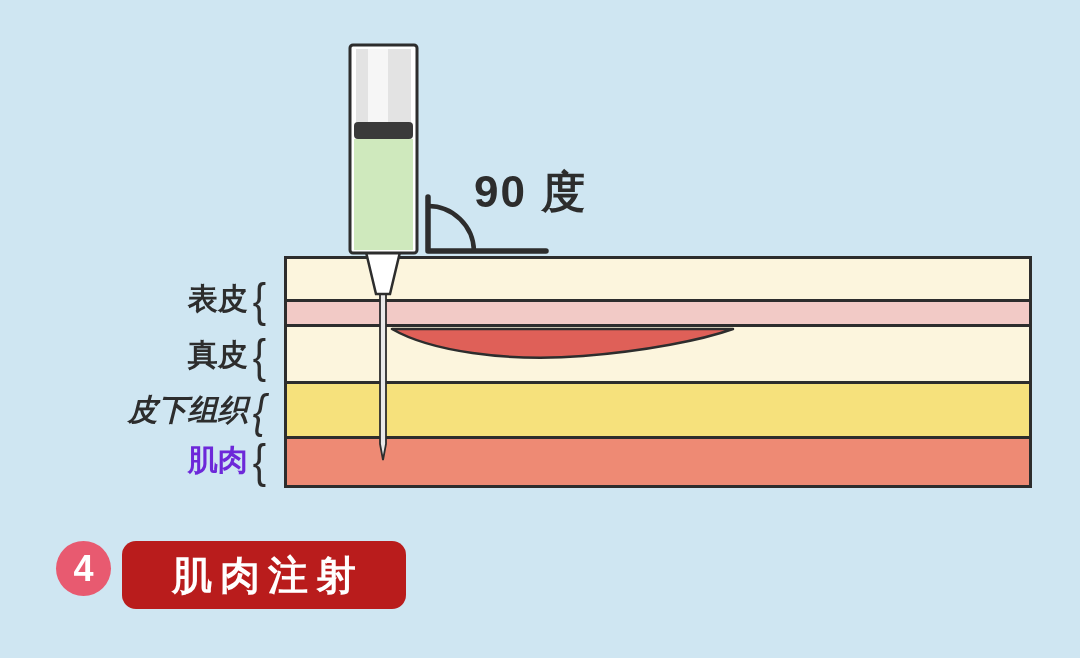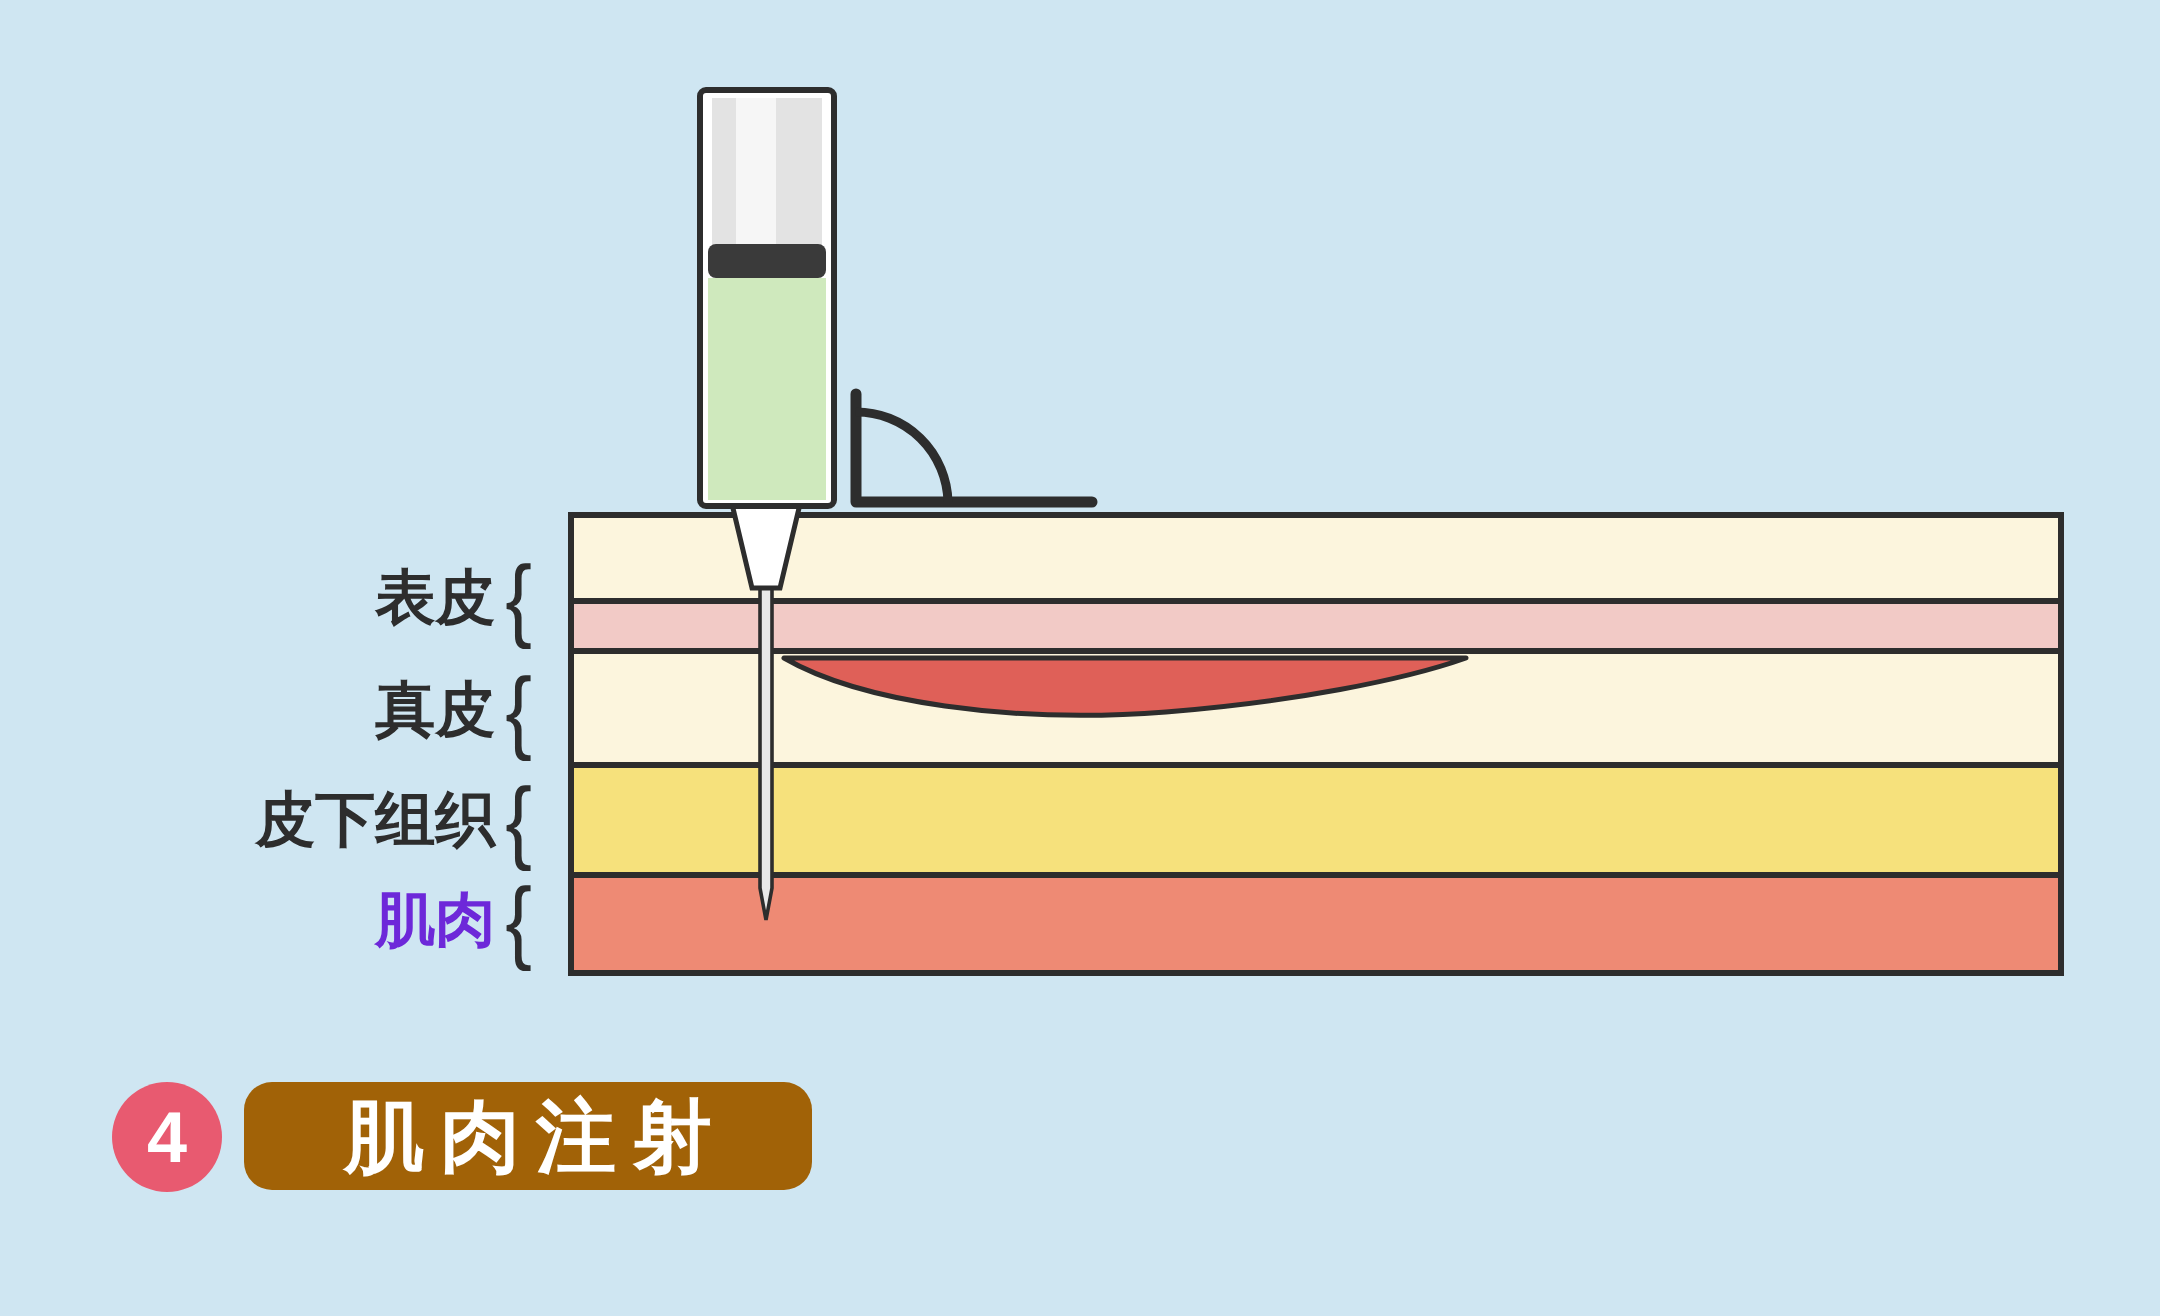--- a/index.html
+++ b/index.html
@@ -66,21 +66,21 @@
   .llabel .brace {
     font-size: 40px;
     font-weight: normal;
     margin-left: 5px;
     transform: scaleY(1.15);
     color: #2d2d2d;
     line-height: 1;
   }
   .llabel-epidermis { top: 276px; }
   .llabel-dermis    { top: 332px; }
-  .llabel-subcutis  { top: 387px; }
+  .llabel-subcutis  { top: 387px; font-style: italic; }
   .llabel-muscle    { top: 437px; }
   .llabel-muscle .label-text { color: #6d28d9; }
 
   
   .step-circle {
     position: absolute;
     left: 56px;
     top: 541px;
     width: 55px;
     height: 55px;
@@ -91,23 +91,23 @@
     font-weight: bold;
     display: flex;
     align-items: center;
     justify-content: center;
   }
   .step-pill {
     position: absolute;
     left: 122px;
     top: 541px;
     width: 284px;
-    height: 54px;
+    height: 68px;
     border-radius: 14px;
-    background: #a16207;
+    background: #b91c1c;
     color: #ffffff;
     font-size: 40px;
     font-weight: bold;
     letter-spacing: 8px;
     display: flex;
     align-items: center;
     justify-content: center;
     padding-left: 8px;
   }
 </style>
@@ -138,20 +138,21 @@
     <rect x="368" y="49" width="20" height="75" fill="#f6f6f6"></rect>
 
     <rect x="354" y="122" width="59" height="17" rx="4" fill="#3a3a3a"></rect>
 
     <rect x="354" y="139" width="59" height="111" fill="#cfe9bd"></rect>
 
     <path d="M428,197 L428,251 L546,251" fill="none" stroke="#2d2d2d" stroke-width="5.5" stroke-linecap="round" stroke-linejoin="round"></path>
     <path d="M428,206 A46,46 0 0 1 474,251" fill="none" stroke="#2d2d2d" stroke-width="4.5"></path>
   </svg>
 
+  <div class="angle-label">90 度</div>
 
   <div class="llabel llabel-epidermis">
     <span class="label-text">表皮</span>
     <span class="brace">{</span>
   </div>
   <div class="llabel llabel-dermis">
     <span class="label-text">真皮</span>
     <span class="brace">{</span>
   </div>
   <div class="llabel llabel-subcutis">

